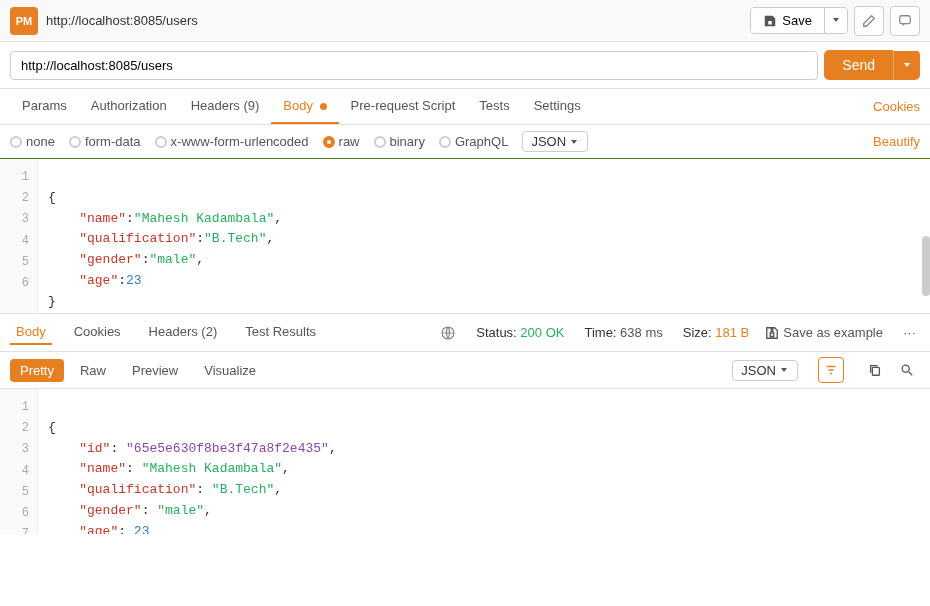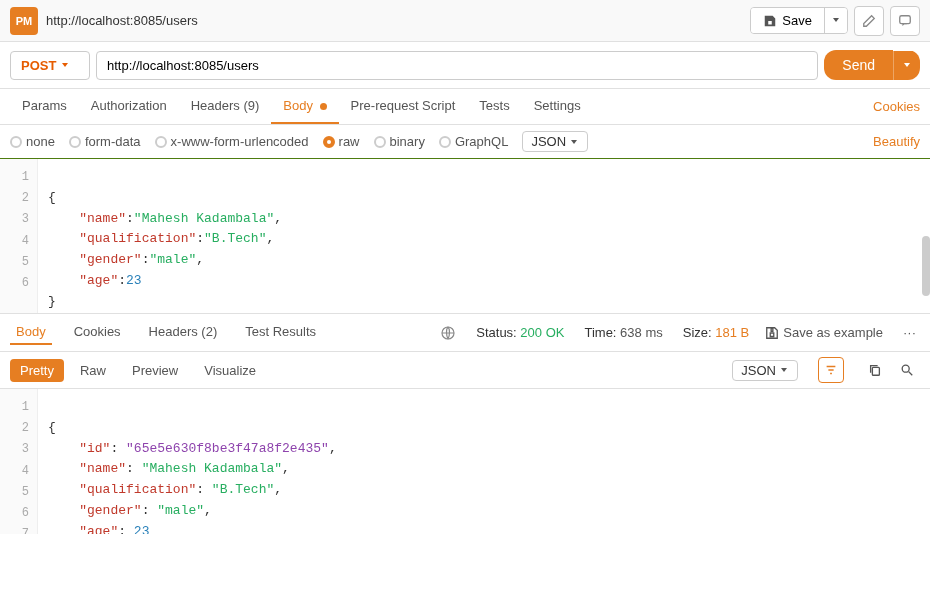--- a/index.html
+++ b/index.html
@@ -17,21 +17,21 @@
     .save-btn { padding: 5px 12px; background: #fff; border: none; cursor: pointer; font-size: 13px; display: flex; align-items: center; gap: 5px; }
     .save-chevron { padding: 5px 6px; background: #fff; border: none; border-left: 1px solid #ccc; cursor: pointer; }
     .icon-btn { width: 30px; height: 30px; border: 1px solid #ccc; border-radius: 4px; background: #fff; cursor: pointer; display: flex; align-items: center; justify-content: center; }
 
     
     .url-bar {
       display: flex; align-items: center; padding: 8px 10px; border-bottom: 1px solid #e0e0e0; gap: 6px;
     }
     .method-select { display: flex; align-items: center; gap: 4px; border: 1px solid #ccc; border-radius: 4px; padding: 6px 10px; cursor: pointer; font-weight: 600; color: #e65c00; font-size: 13px; min-width: 80px; background: #fff; }
     .url-input { flex: 1; border: 1px solid #ccc; border-radius: 4px; padding: 6px 10px; font-size: 13px; outline: none; }
-    .send-btn-group { display: flex; align-items: center; border-radius: 12px; overflow: hidden; }
+    .send-btn-group { display: flex; align-items: center; border-radius: 5px; overflow: hidden; }
     .send-btn { padding: 7px 18px; background: #e67e22; color: #fff; border: none; cursor: pointer; font-size: 14px; font-weight: 500; }
     .send-chevron { padding: 7px 8px; background: #e67e22; color: #fff; border: none; border-left: 1px solid rgba(255,255,255,0.3); cursor: pointer; }
 
     
     .tabs {
       display: flex; align-items: center; padding: 0 10px; border-bottom: 1px solid #e0e0e0; background: #fff;
     }
     .tab { padding: 9px 12px; cursor: pointer; font-size: 13px; color: #555; border-bottom: 2px solid transparent; white-space: nowrap; }
     .tab.active { color: #e67e22; border-bottom: 2px solid #e67e22; font-weight: 500; }
     .tab-dot { display: inline-block; width: 7px; height: 7px; background: #e67e22; border-radius: 50%; margin-left: 3px; vertical-align: middle; }
@@ -133,26 +133,20 @@
     <button class="icon-btn">
       <svg width="14" height="14" viewBox="0 0 16 16" fill="none" stroke="#888" stroke-width="1.5">
           <rect x="2" y="2" width="12" height="9" rx="2"></rect>
           <path d="M5 13l2-2h3"></path>
         </svg>
     </button>
   </div>
 </div>
 
 <div class="url-bar">
-  <div class="method-select">
-    <span>POST</span>
-    <svg width="10" height="10" viewBox="0 0 10 10" fill="#e65c00">
-        <path d="M2 3l3 4 3-4"></path>
-      </svg>
-  </div>
   <input class="url-input" type="text" value="http://localhost:8085/users" style="">
   <div class="send-btn-group">
     <button class="send-btn">Send</button>
     <button class="send-chevron">
       <svg width="10" height="10" viewBox="0 0 10 10" fill="#fff">
           <path d="M2 3l3 4 3-4"></path>
         </svg>
     </button>
   </div>
 </div>

